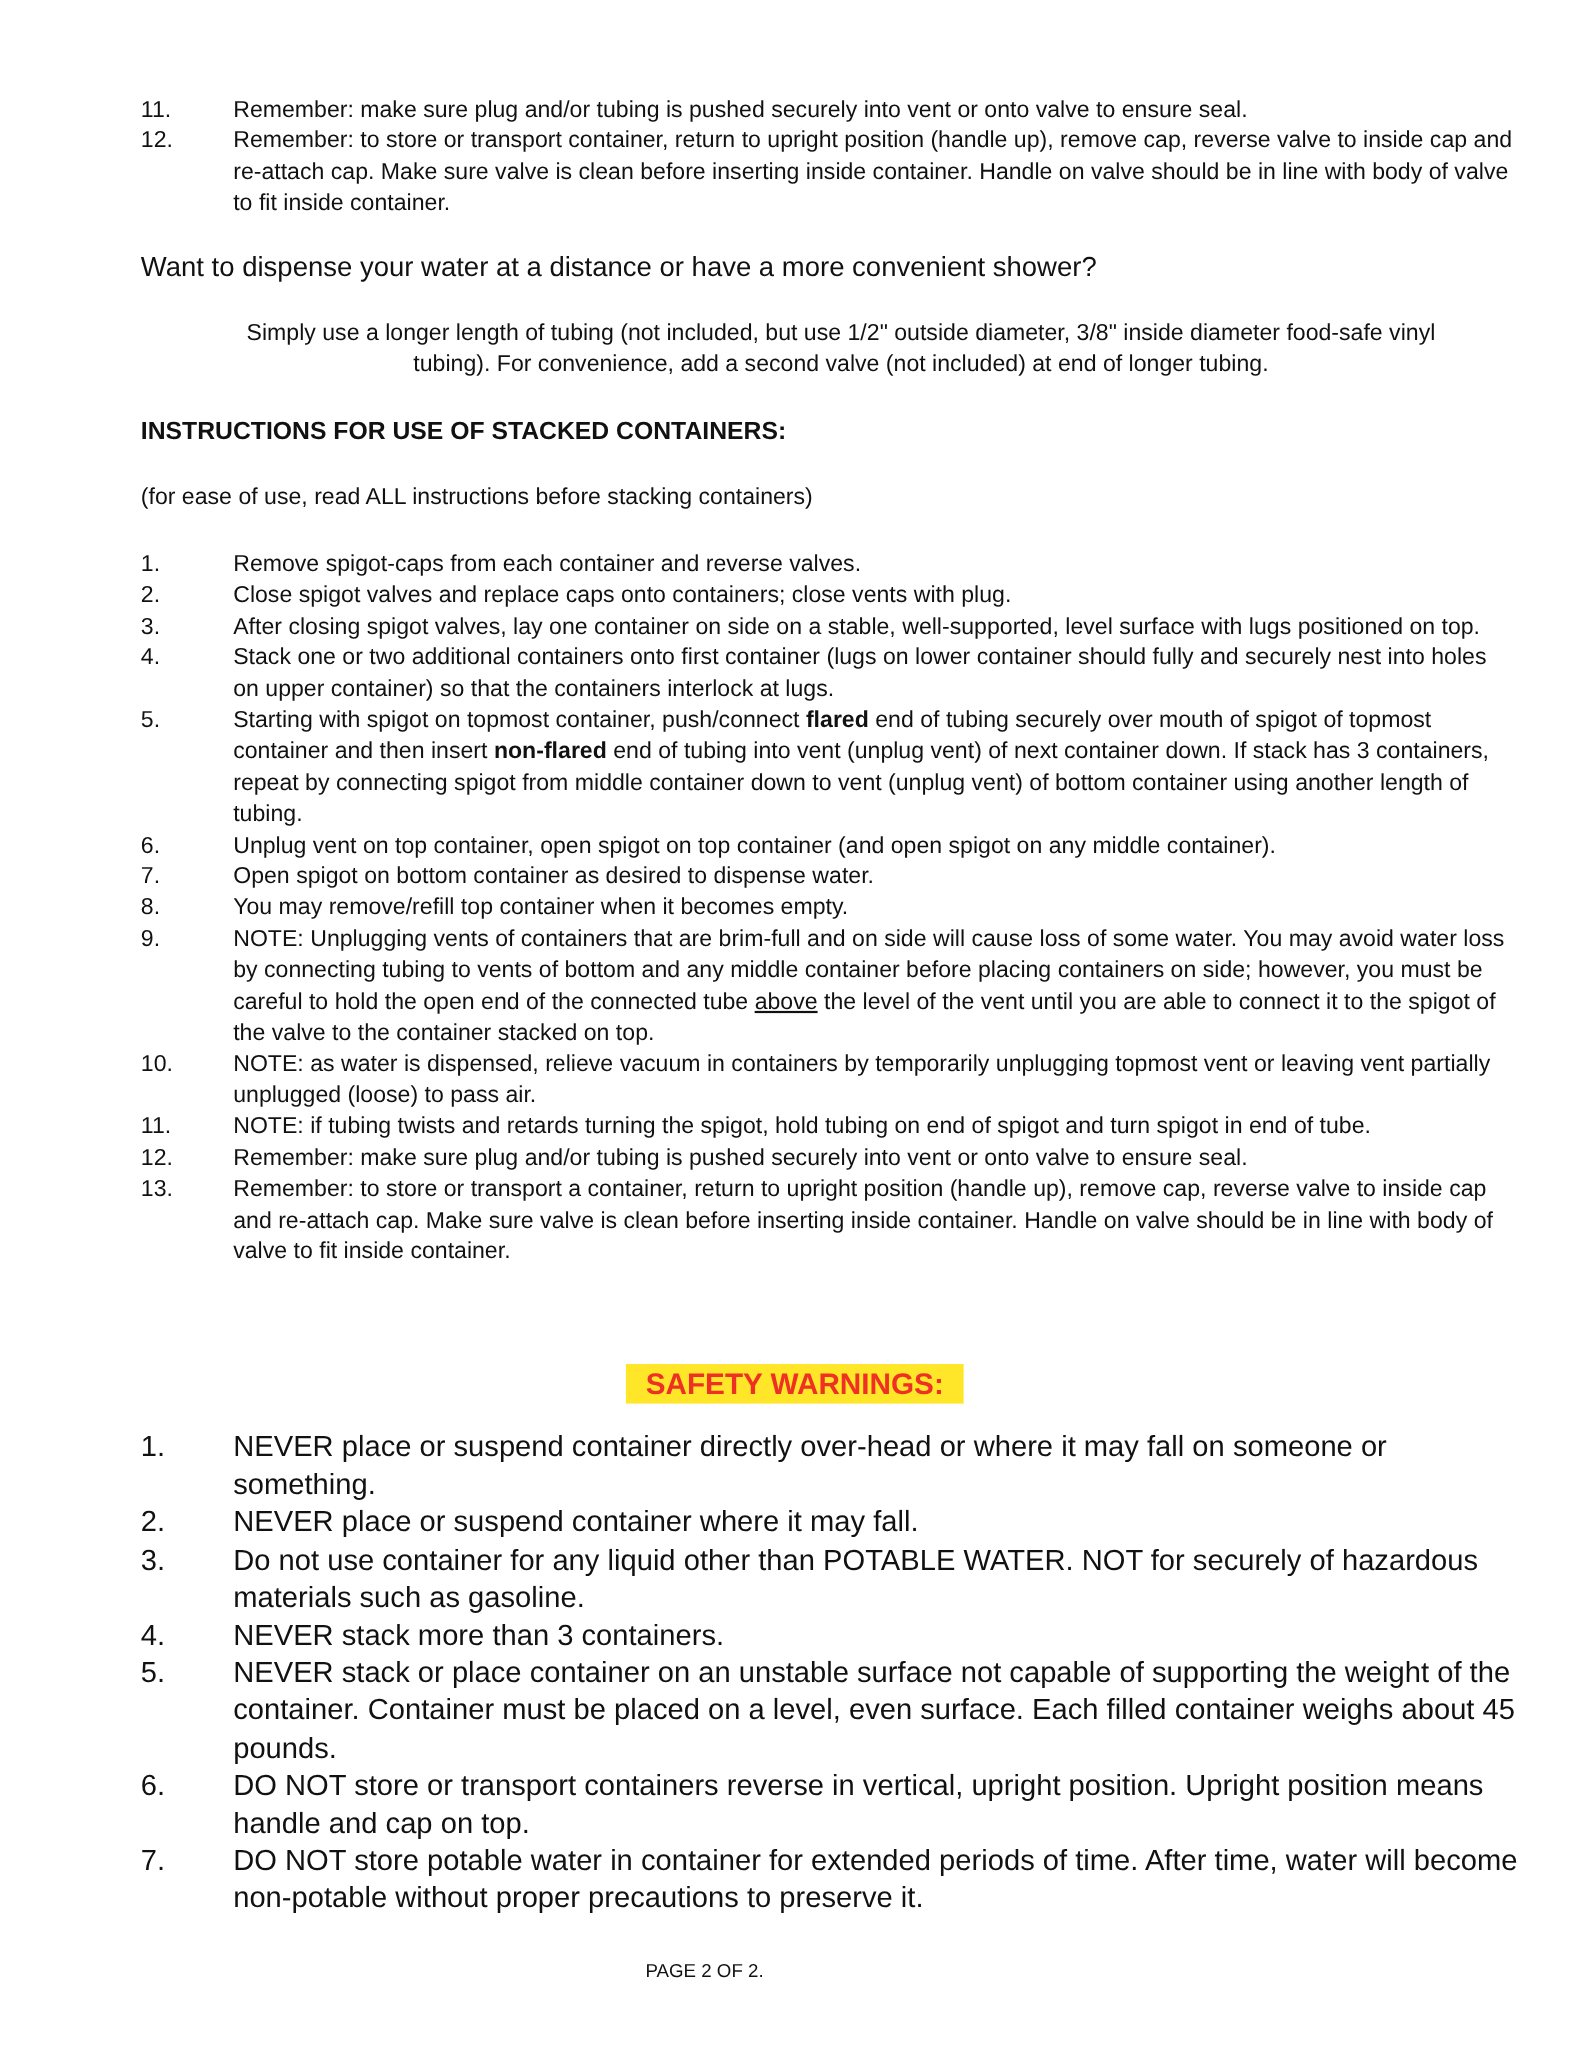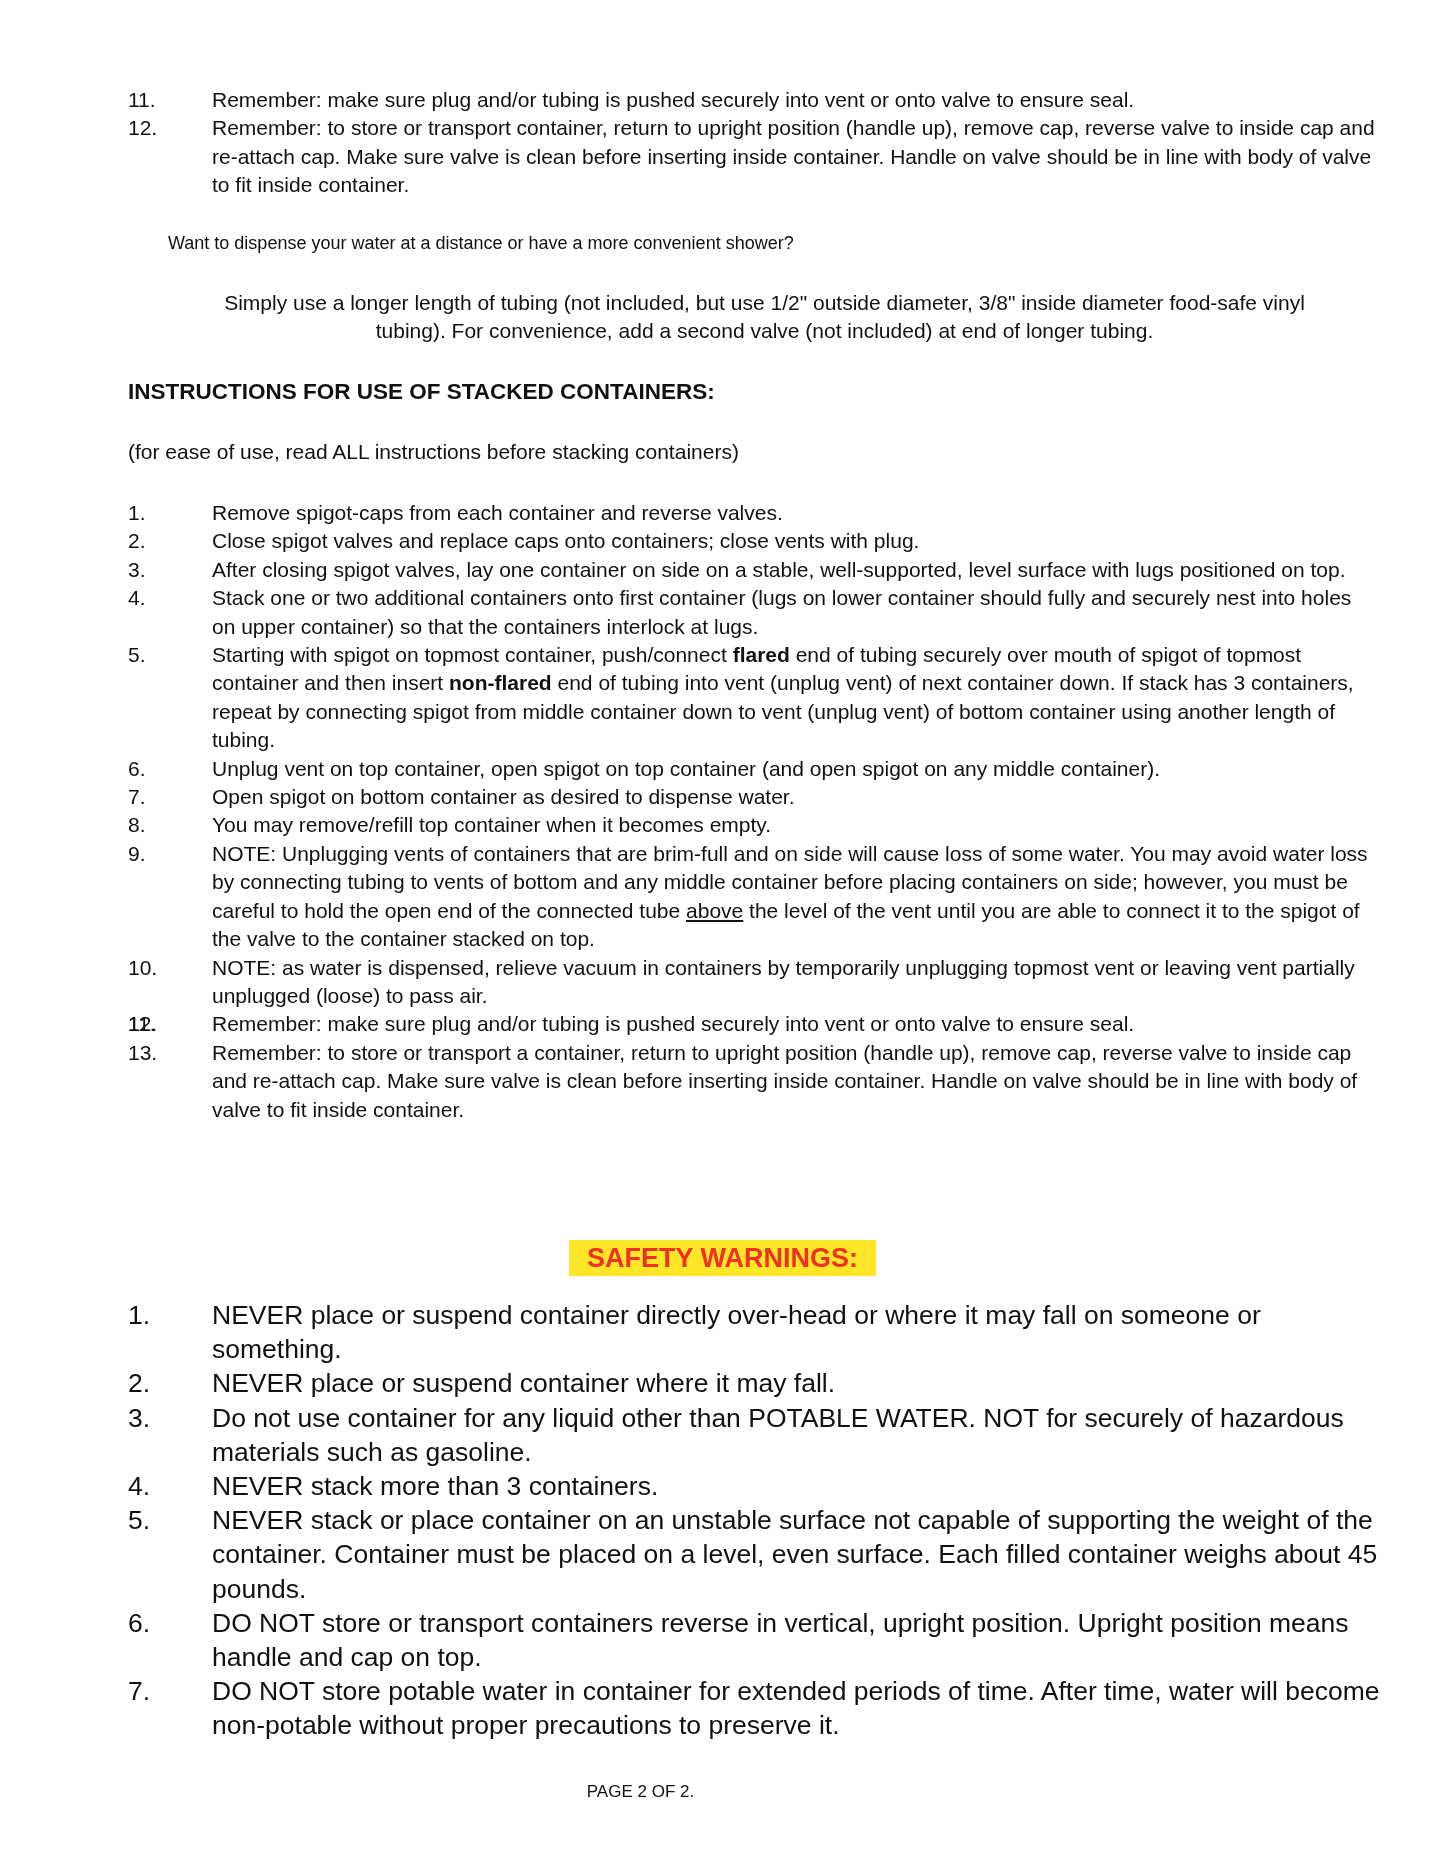--- a/index.html
+++ b/index.html
@@ -5,21 +5,21 @@
   html, body { margin: 0; padding: 0; background: #ffffff; }
   body { width: 1445px; height: 1870px; position: relative; overflow: hidden;
          font-family: "Liberation Sans", sans-serif; color: #111111; }
   .page { position: absolute; left: 0; top: 0; width: 1445px; height: 1870px; }
   .list { position: absolute; left: 0; width: 1445px; margin: 0; padding: 0; list-style: none; }
   .item { position: relative; padding-left: 212px; padding-right: 65px; }
   .num { position: absolute; left: 128px; top: 0; }
   .small { font-size: 21px; line-height: 28.4px; }
   .large { font-size: 26.5px; line-height: 34.2px; }
   .block { position: absolute; left: 128px; right: 128px; }
-  .question { font-size: 18px; line-height: 30px; margin-left: 40px; }
+  .question { font-size: 25px; line-height: 30px; }
   .para { position: absolute; left: 212px; right: 128px; font-size: 21px; line-height: 28.4px; }
   .heading { font-weight: bold; font-size: 22.5px; line-height: 30px; }
   .note { font-size: 21px; line-height: 28.4px; }
   .u { text-decoration: underline; }
   .safety-wrap { position: absolute; top: 1240px; left: 0; width: 1445px; text-align: center; }
   .safety-title { display: inline-block; background: #FFE629; color: #EE3124;
                   font-weight: bold; font-size: 27px; line-height: 36px; padding: 0 18px; }
   .footer { position: absolute; top: 1782px; left: 0; width: 1281px; text-align: center; font-size: 17px; }
 </style>
 </head>
@@ -80,20 +80,21 @@
     <li class="item">
       <span class="num">9.</span>
       <span><span>NOTE: Unplugging vents of containers that are brim-full and on side will cause loss of some water.  You may avoid water loss by connecting tubing to vents of bottom and any middle container before placing containers on side; however, you must be careful to hold the open end of the connected tube </span><span class="u">above</span><span> the level of the vent until you are able to connect it to the spigot of the valve to the container stacked on top.</span></span>
     </li>
     <li class="item">
       <span class="num">10.</span>
       <span>NOTE: as water is dispensed, relieve vacuum in containers by temporarily unplugging topmost vent or leaving vent partially unplugged (loose) to pass air.</span>
     </li>
     <li class="item">
       <span class="num">11.</span>
+      <span>NOTE: if tubing twists and retards turning the spigot, hold tubing on end of spigot and turn spigot in end of tube.</span>
     </li>
     <li class="item">
       <span class="num">12.</span>
       <span>Remember: make sure plug and/or tubing is pushed securely into vent or onto valve to ensure seal.</span>
     </li>
     <li class="item">
       <span class="num">13.</span>
       <span>Remember: to store or transport a container, return to upright position (handle up), remove cap, reverse valve to inside cap and re-attach cap.  Make sure valve is clean before inserting inside container.  Handle on valve should be in line with body of valve to fit inside container.</span>
     </li>
   </ol>

